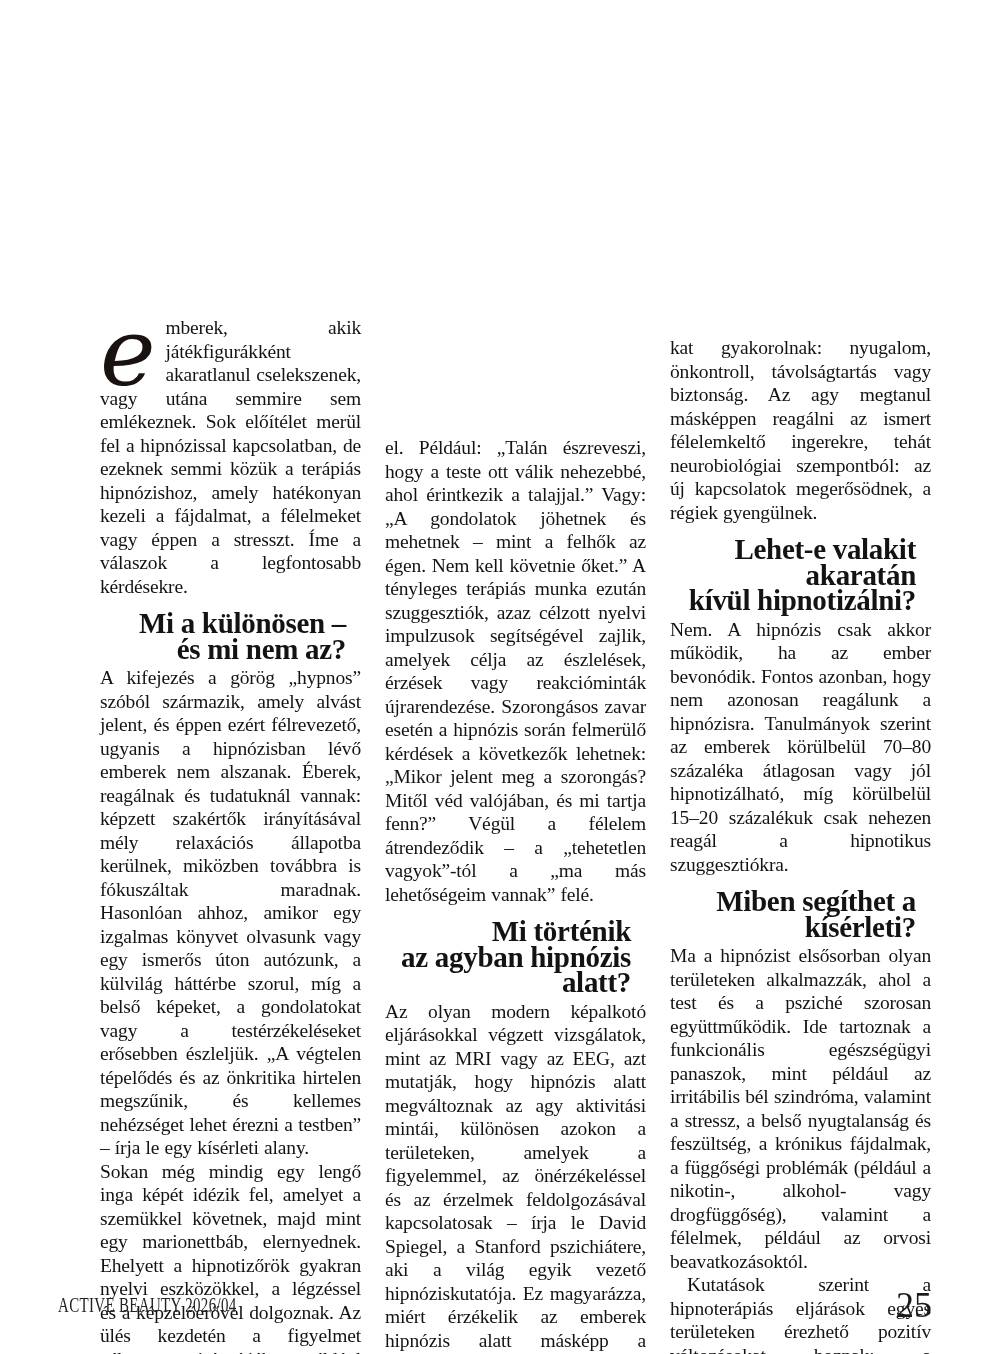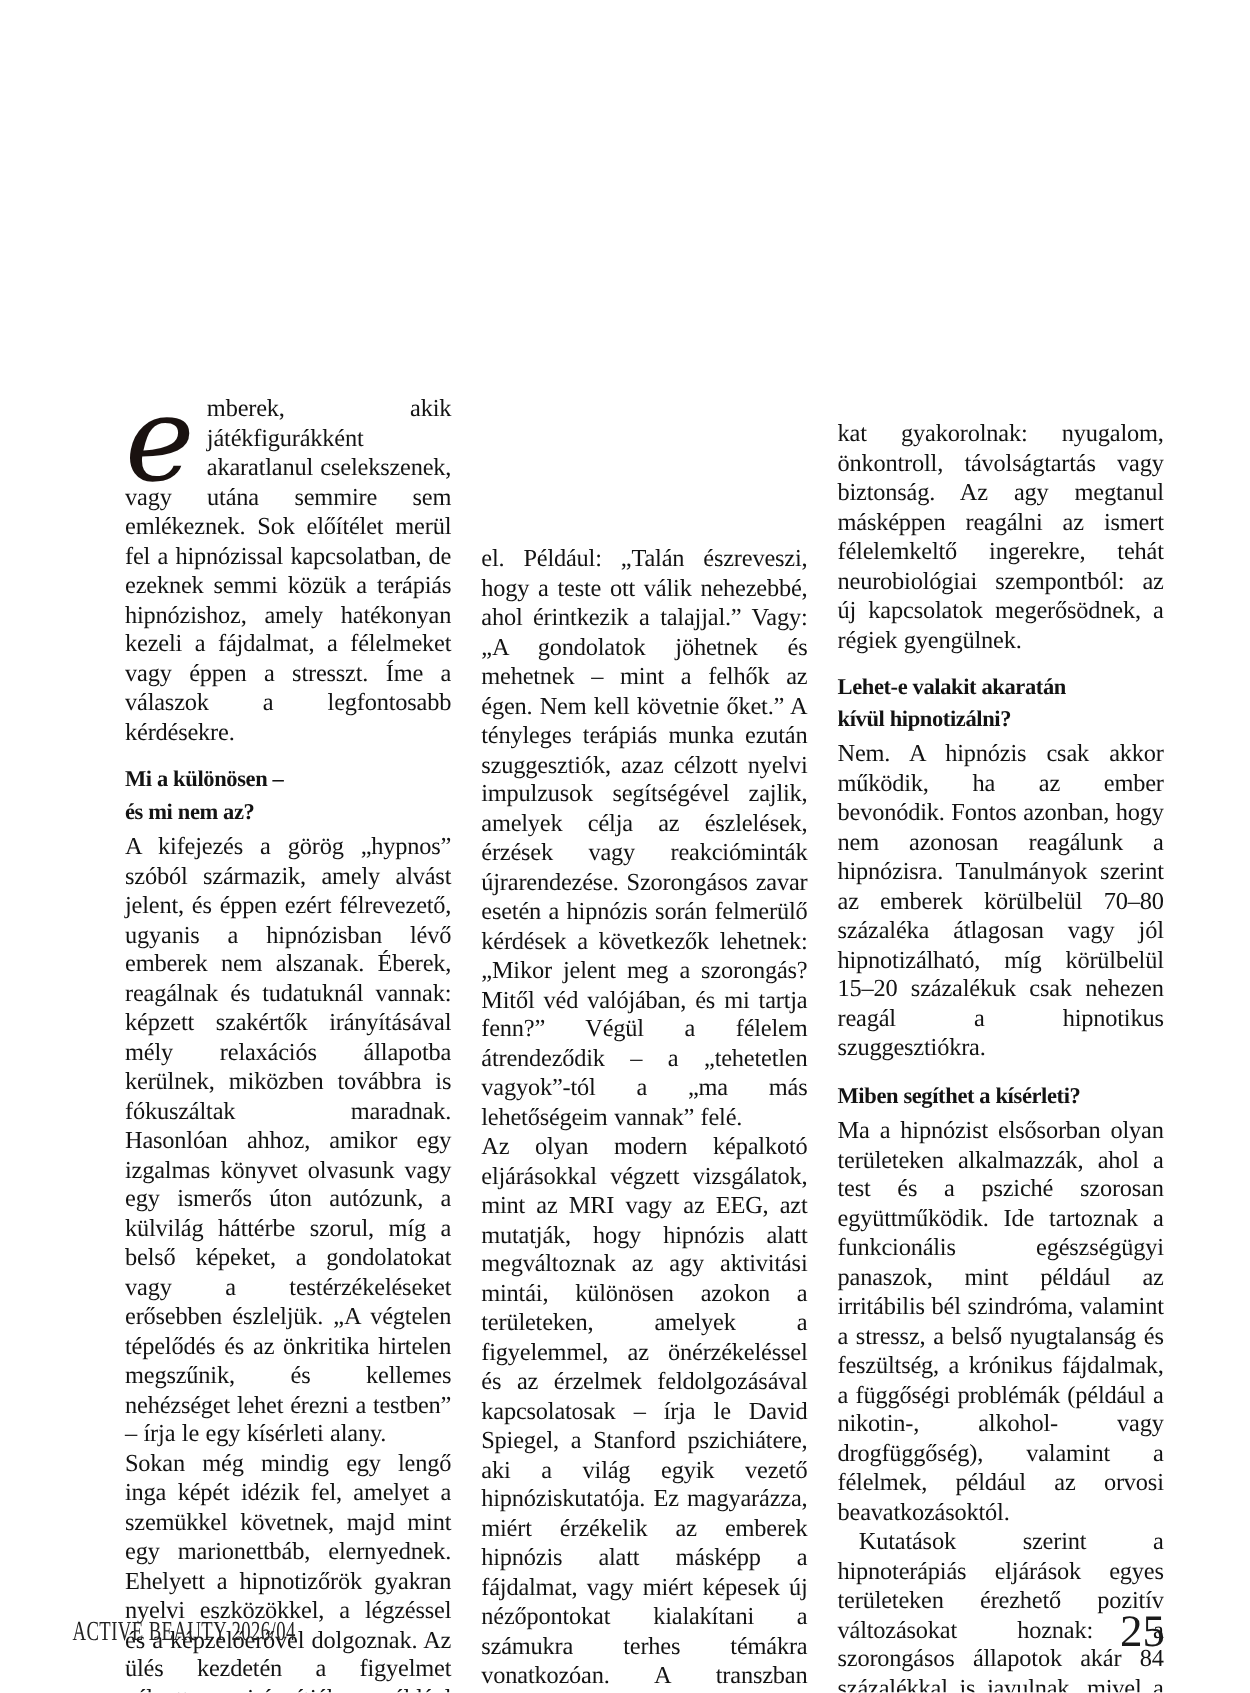--- a/index.html
+++ b/index.html
@@ -44,25 +44,25 @@
     font-family: "DejaVu Serif", serif;
     font-style: italic;
     font-size: 94px;
     line-height: 70px;
     height: 66px;
     padding-right: 10px;
     padding-top: 2px;
     color: #1a1210;
   }
   h2.section-heading {
-    font-size: 18px;
+    font-size: 29px;
     line-height: 25.5px;
     font-weight: bold;
-    text-align: left;
-    margin: 13px 0 4px 0;
+    text-align: right;
+    margin: 13px 15px 4px 0;
     letter-spacing: -0.3px;
     white-space: pre-line;
   }
   .indented { text-indent: 17px; }
   .footer-left {
     position: absolute;
     left: 58px;
     top: 1292px;
     font-size: 22px;
     letter-spacing: 0.5px;
@@ -94,20 +94,22 @@
 
       <p class="body-text">A kifejezés a görög „hypnos” szóból származik, amely alvást jelent, és éppen ezért félrevezető, ugyanis a hipnózisban lévő emberek nem alszanak. Éberek, reagálnak és tudatuknál vannak: képzett szakértők irányításával mély relaxációs állapotba kerülnek, miközben továbbra is fókuszáltak maradnak. Hasonlóan ahhoz, amikor egy izgalmas könyvet olvasunk vagy egy ismerős úton autózunk, a külvilág háttérbe szorul, míg a belső képeket, a gondolatokat vagy a testérzékeléseket erősebben észleljük. „A végtelen tépelődés és az önkritika hirtelen megszűnik, és kellemes nehézséget lehet érezni a testben” – írja le egy kísérleti alany.</p>
 
 
       <p class="body-text">Sokan még mindig egy lengő inga képét idézik fel, amelyet a szemükkel követnek, majd mint egy marionettbáb, elernyednek. Ehelyett a hipnotizőrök gyakran nyelvi eszközökkel, a légzéssel és a képzelőerővel dolgoznak. Az ülés kezdetén a figyelmet célzottan irányítják, például légzési, testérzékelési vagy belső képekről szóló utasításokkal. Egyesek lassan számolnak, mások megkérik a pácienst, hogy képzeljen el egy biztonságos helyet, vagy hogy lépésről lépésre lazuljon</p>
     </div>
 
     <div class="col col-2">
       <p class="body-text">el. Például: „Talán észreveszi, hogy a teste ott válik nehezebbé, ahol érintkezik a talajjal.” Vagy: „A gondolatok jöhetnek és mehetnek – mint a felhők az égen. Nem kell követnie őket.” A tényleges terápiás munka ezután szuggesztiók, azaz célzott nyelvi impulzusok segítségével zajlik, amelyek célja az észlelések, érzések vagy reakcióminták újrarendezése. Szorongásos zavar esetén a hipnózis során felmerülő kérdések a következők lehetnek: „Mikor jelent meg a szorongás? Mitől véd valójában, és mi tartja fenn?” Végül a félelem átrendeződik – a „tehetetlen vagyok”-tól a „ma más lehetőségeim vannak” felé.</p>
 
+      <h2 class="section-heading">Mi történik
+az agyban hipnózis alatt?</h2>
 
       <p class="body-text">Az olyan modern képalkotó eljárásokkal végzett vizsgálatok, mint az MRI vagy az EEG, azt mutatják, hogy hipnózis alatt megváltoznak az agy aktivitási mintái, különösen azokon a területeken, amelyek a figyelemmel, az önérzékeléssel és az érzelmek feldolgozásával kapcsolatosak – írja le David Spiegel, a Stanford pszichiátere, aki a világ egyik vezető hipnóziskutatója. Ez magyarázza, miért érzékelik az emberek hipnózis alatt másképp a fájdalmat, vagy miért képesek új nézőpontokat kialakítani a számukra terhes témákra vonatkozóan. A transzban alternatív reakció-</p>
     </div>
 
     <div class="col col-3">
       <p class="body-text">kat gyakorolnak: nyugalom, önkontroll, távolságtartás vagy biztonság. Az agy megtanul másképpen reagálni az ismert félelemkeltő ingerekre, tehát neurobiológiai szempontból: az új kapcsolatok megerősödnek, a régiek gyengülnek.</p>
 
       <h2 class="section-heading">Lehet-e valakit akaratán
 kívül hipnotizálni?</h2>
 

